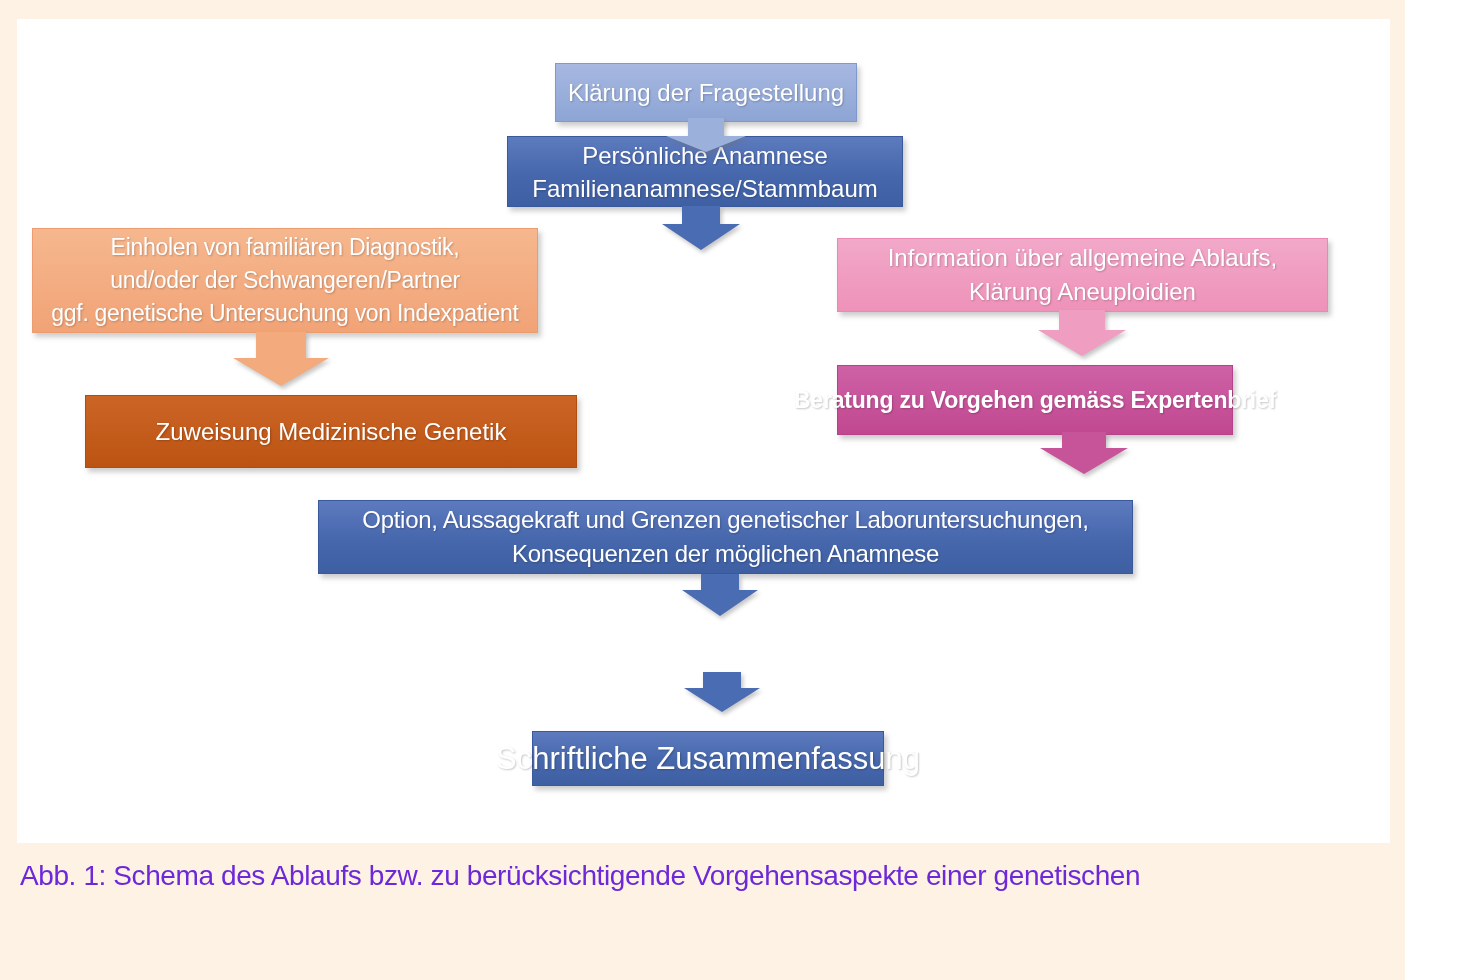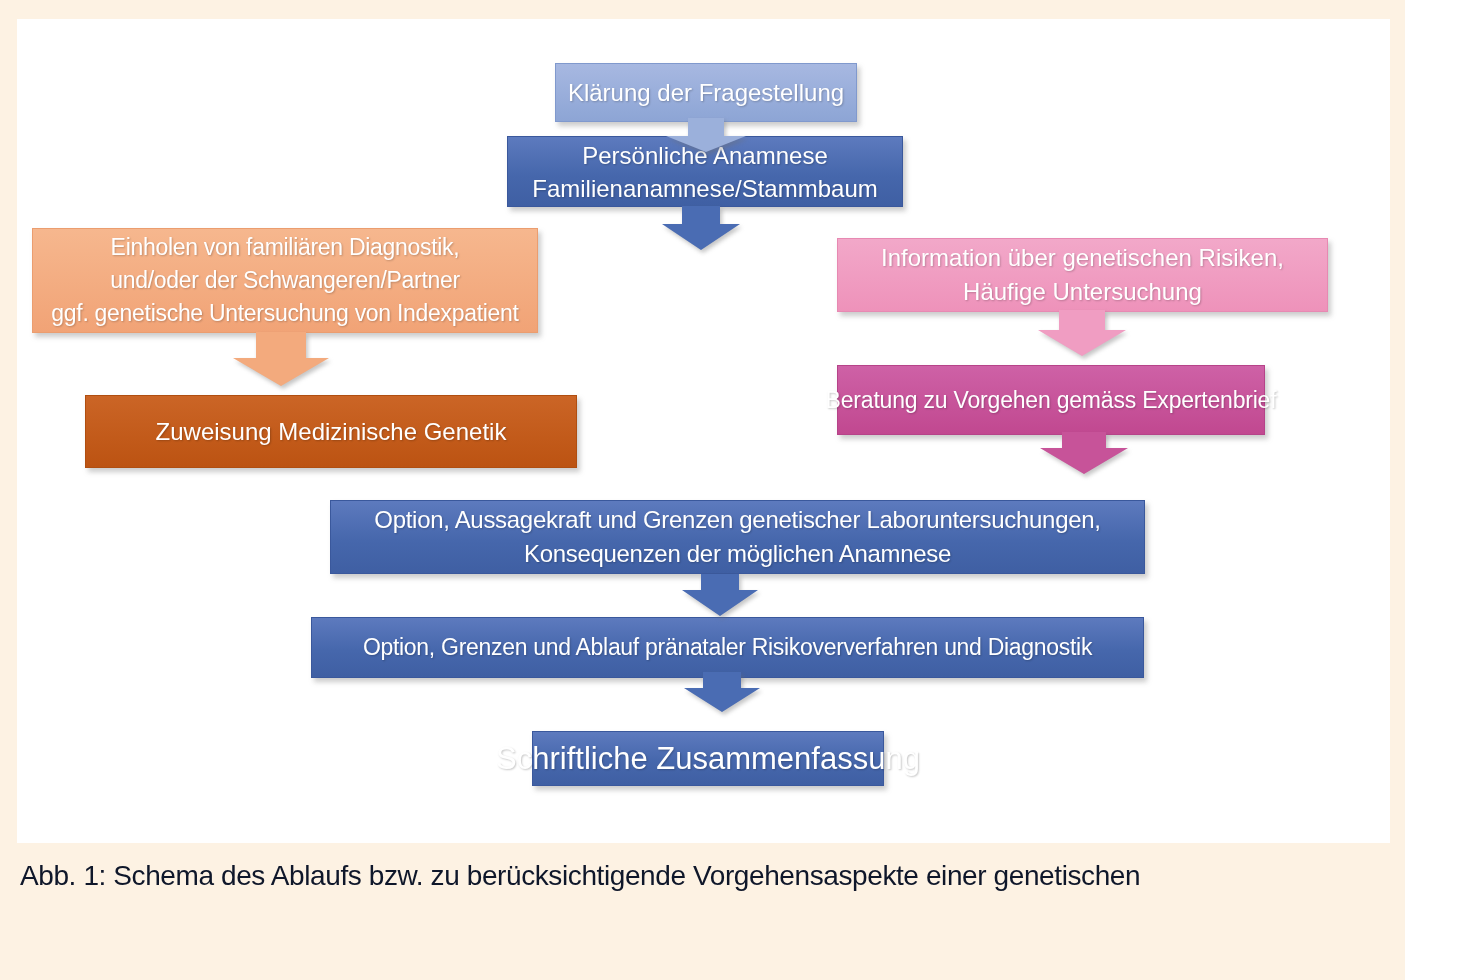--- a/index.html
+++ b/index.html
@@ -16,31 +16,31 @@
   .flow-box .bline{display:block;white-space:nowrap;}
   .c-lightblue{background:linear-gradient(180deg,#a7b8e1 0%,#8da5d5 100%);border:1px solid #8099cd;}
   .c-blue{background:linear-gradient(180deg,#5d7abe 0%,#4667ac 55%,#3f5fa3 100%);border:1px solid #3a589c;}
   .c-lightorange{background:linear-gradient(180deg,#f6b78e 0%,#f1a376 100%);border:1px solid #eb9d6f;}
   .c-darkorange{background:linear-gradient(180deg,#cb6526 0%,#bc5312 100%);border:1px solid #b04e10;}
   .c-lightpink{background:linear-gradient(180deg,#f2a8c9 0%,#ee92ba 100%);border:1px solid #e789b2;}
   .c-darkpink{background:linear-gradient(180deg,#ce61a6 0%,#c14890 100%);border:1px solid #b64389;}
   .arrow{position:absolute;z-index:4;filter:drop-shadow(2px 3px 2px rgba(110,110,110,0.4));}
   .caption{
     position:absolute;left:20px;top:856px;width:1340px;z-index:3;
-    color:#0f172a;font-size:28px;line-height:40px;letter-spacing:-0.4px;
+    color:#6d28d9;font-size:28px;line-height:40px;letter-spacing:-0.4px;
   }
   .caption div{white-space:nowrap;}
   
   #box-klaerung{left:555px;top:63px;width:302px;height:59px;font-size:24px;}
   #box-anamnese{left:507px;top:136px;width:396px;height:71px;font-size:24px;line-height:33px;}
   #box-vorbefunde{left:32px;top:228px;width:506px;height:105px;font-size:23px;line-height:33px;letter-spacing:-0.3px;}
   #box-zuweisung{left:37px;top:395px;width:492px;height:73px;font-size:24px;margin-left:48px;}
   #box-information{left:837px;top:238px;width:491px;height:74px;font-size:24px;line-height:34px;}
-  #box-beratung{left:837px;top:365px;width:428px;height:70px;font-size:23px;letter-spacing:-0.2px;}
-  #box-labor{left:318px;top:500px;width:815px;height:74px;font-size:24px;line-height:34px;letter-spacing:-0.3px;margin-left:12px;}
+  #box-beratung{left:837px;top:365px;width:396px;height:70px;font-size:23px;letter-spacing:-0.2px;font-weight:bold;}
+  #box-labor{left:318px;top:500px;width:815px;height:74px;font-size:24px;line-height:34px;letter-spacing:-0.3px;}
   #box-risiko{left:311px;top:617px;width:833px;height:61px;font-size:23px;letter-spacing:-0.3px;}
   #box-zusammenfassung{left:532px;top:731px;width:352px;height:55px;font-size:31px;}
 </style>
 </head>
 <body>
 
 <div class="page">
   <div class="cream-bg"></div>
   <div class="canvas"></div>
 
@@ -57,36 +57,33 @@
     <span class="bline">Einholen von familiären Diagnostik,</span>
     <span class="bline">und/oder der Schwangeren/Partner</span>
     <span class="bline">ggf. genetische Untersuchung von Indexpatient</span>
   </div>
 
   <div class="flow-box c-darkorange" id="box-zuweisung">
     <span class="bline">Zuweisung Medizinische Genetik</span>
   </div>
 
   <div class="flow-box c-lightpink" id="box-information">
-    <span class="bline">Information über genetischen Risiken,</span>
-    <span class="bline">Häufige Untersuchung</span>
+    <span class="bline">Information über allgemeine Ablaufs,</span>
+    <span class="bline">Klärung Aneuploidien</span>
   </div>
 
   <div class="flow-box c-darkpink" id="box-beratung">
     <span class="bline">Beratung zu Vorgehen gemäss Expertenbrief</span>
   </div>
 
   <div class="flow-box c-blue" id="box-labor">
     <span class="bline">Option, Aussagekraft und Grenzen genetischer Laboruntersuchungen,</span>
     <span class="bline">Konsequenzen der möglichen Anamnese</span>
   </div>
 
-  <div class="flow-box c-blue" id="box-risiko">
-    <span class="bline">Option, Grenzen und Ablauf pränataler Risikoververfahren und Diagnostik</span>
-  </div>
 
   <div class="flow-box c-blue" id="box-zusammenfassung">
     <span class="bline">Schriftliche Zusammenfassung</span>
   </div>
 
   <svg class="arrow" style="left:666px;top:118px;" width="80" height="34">
     <polygon points="22,0 58,0 58,18 80,18 40,34 0,18 22,18" fill="#9bb0db"></polygon>
   </svg>
 
   <svg class="arrow" style="left:662px;top:206px;" width="78" height="44">

